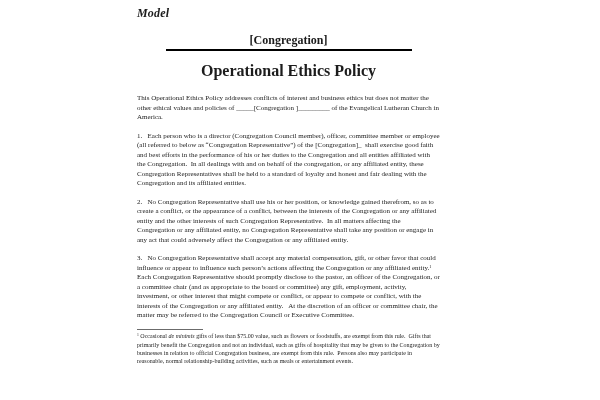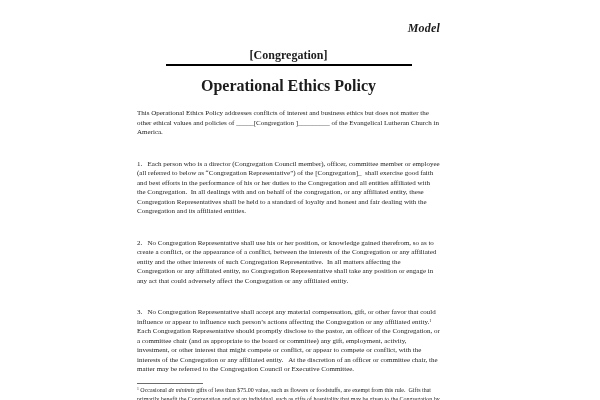--- a/index.html
+++ b/index.html
@@ -16,22 +16,22 @@
     font-family: "Liberation Serif", serif;
     color: #1c1c1c;
   }
   .content {
     position: absolute;
     left: 137px;
     top: 0;
     width: 303px;
   }
   .title-model {
-    margin-top: 21px;
-    text-align: right;
+    margin-top: 6px;
+    text-align: left;
     font-size: 12px;
     font-weight: bold;
     font-style: italic;
     letter-spacing: 0.2px;
   }
   .title-cong-wrap {
     margin-top: 9px;
     text-align: center;
   }
   .title-cong {
@@ -43,21 +43,21 @@
     font-weight: bold;
     text-align: center;
   }
   .title-main {
     margin-top: 11px;
     text-align: center;
     font-size: 16px;
     font-weight: bold;
   }
   .para {
-    margin-top: 22px;
+    margin-top: 9px;
     font-size: 7px;
     line-height: 9.5px;
     text-align: left;
     white-space: pre-wrap;
   }
   .para.first {
     margin-top: 14px;
   }
   .footnote-sep {
     width: 66px;

